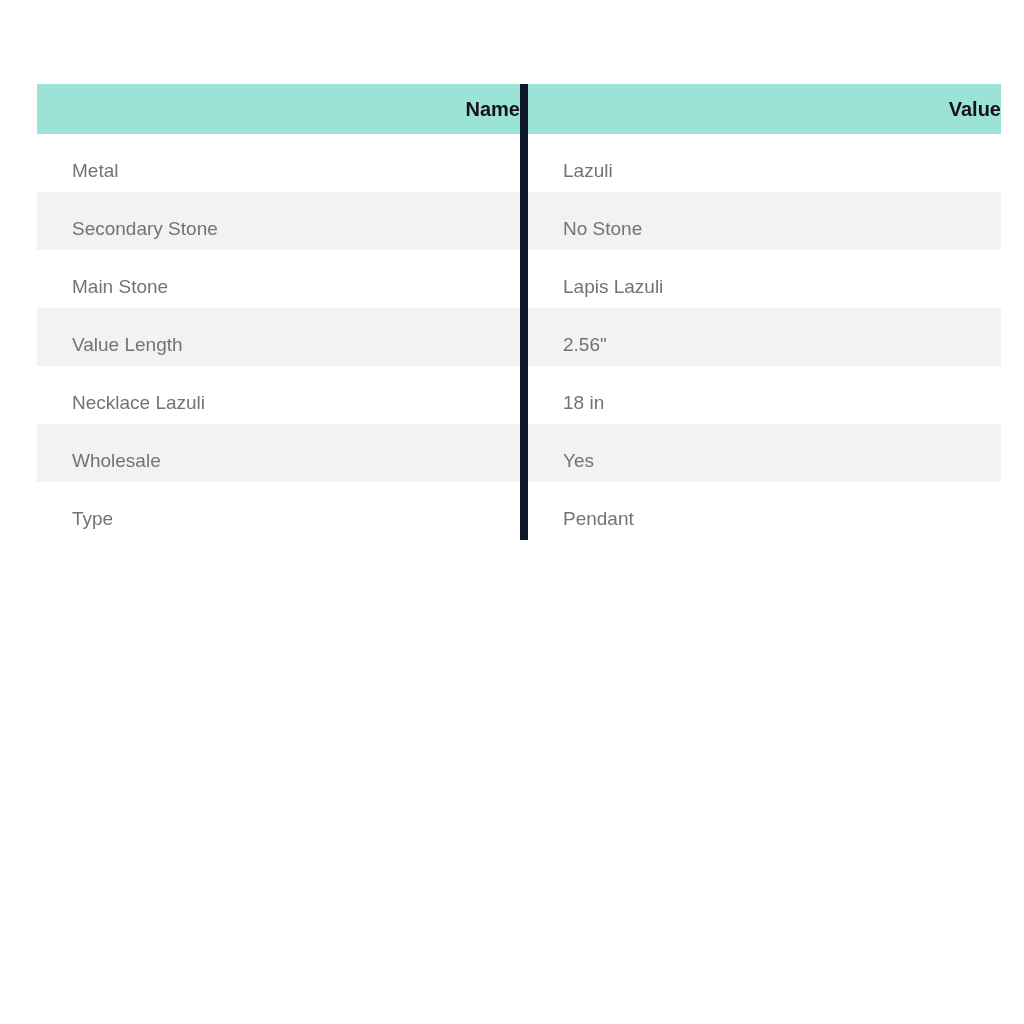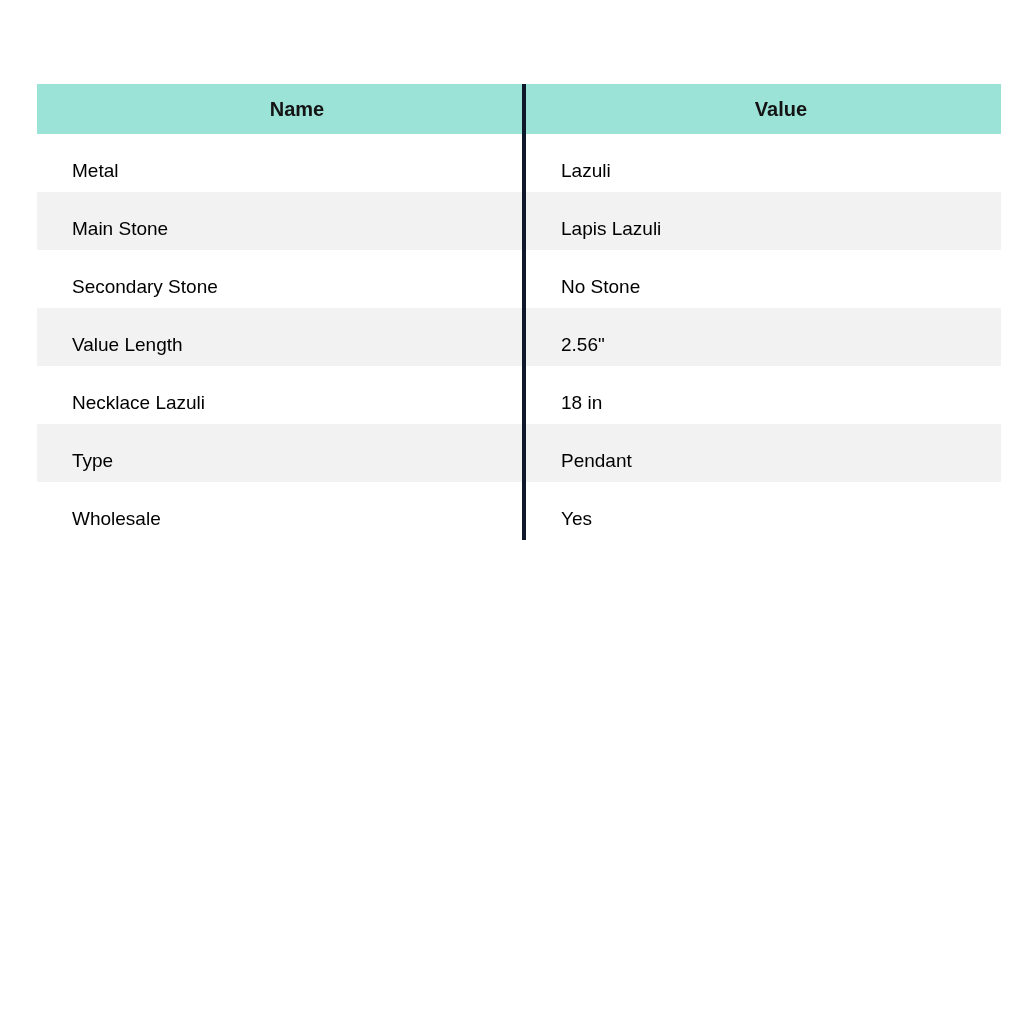--- a/index.html
+++ b/index.html
@@ -25,38 +25,38 @@
     width: 964px;
     border-collapse: collapse;
     table-layout: fixed;
   }
   col.name-col  { width: 487px; }
   col.value-col { width: 477px; }
 
   .spec-table th {
     background: #9be2d7;
     height: 50px;
-    text-align: center;
+    text-align: right;
     vertical-align: middle;
     padding: 0 0 0 35px;
     font-size: 20px;
     font-weight: 700;
     color: #141414;
   }
   .spec-table th.value-cell,
   .spec-table td.value-cell {
-    border-left: 4px solid #0f172a;
+    border-left: 8px solid #0f172a;
   }
   .spec-table td {
     height: 58px;
     vertical-align: middle;
     padding: 16px 0 0 35px;
     font-size: 19px;
     font-weight: 400;
-    color: #000000;
+    color: #737373;
     background: #ffffff;
     margin-top: 42px;
   }
   .spec-table tbody tr:nth-child(even) td {
     background: #f2f2f2;
   }
 </style>
 </head>
 <body>
 
@@ -71,38 +71,38 @@
         <th class="name-cell">Name</th>
         <th class="value-cell">Value</th>
       </tr>
     </thead>
     <tbody>
       <tr>
         <td class="name-cell">Metal</td>
         <td class="value-cell">Lazuli</td>
       </tr>
       <tr>
+        <td class="name-cell">Secondary Stone</td>
+        <td class="value-cell">No Stone</td>
+      </tr>
+      <tr>
         <td class="name-cell">Main Stone</td>
         <td class="value-cell">Lapis Lazuli</td>
-      </tr>
-      <tr>
-        <td class="name-cell">Secondary Stone</td>
-        <td class="value-cell">No Stone</td>
       </tr>
       <tr>
         <td class="name-cell">Value Length</td>
         <td class="value-cell">2.56"</td>
       </tr>
       <tr>
         <td class="name-cell">Necklace Lazuli</td>
         <td class="value-cell">18 in</td>
       </tr>
       <tr>
+        <td class="name-cell">Wholesale</td>
+        <td class="value-cell">Yes</td>
+      </tr>
+      <tr>
         <td class="name-cell">Type</td>
         <td class="value-cell">Pendant</td>
-      </tr>
-      <tr>
-        <td class="name-cell">Wholesale</td>
-        <td class="value-cell">Yes</td>
       </tr>
     </tbody>
   </table>
 </div>
 
 </body></html>

